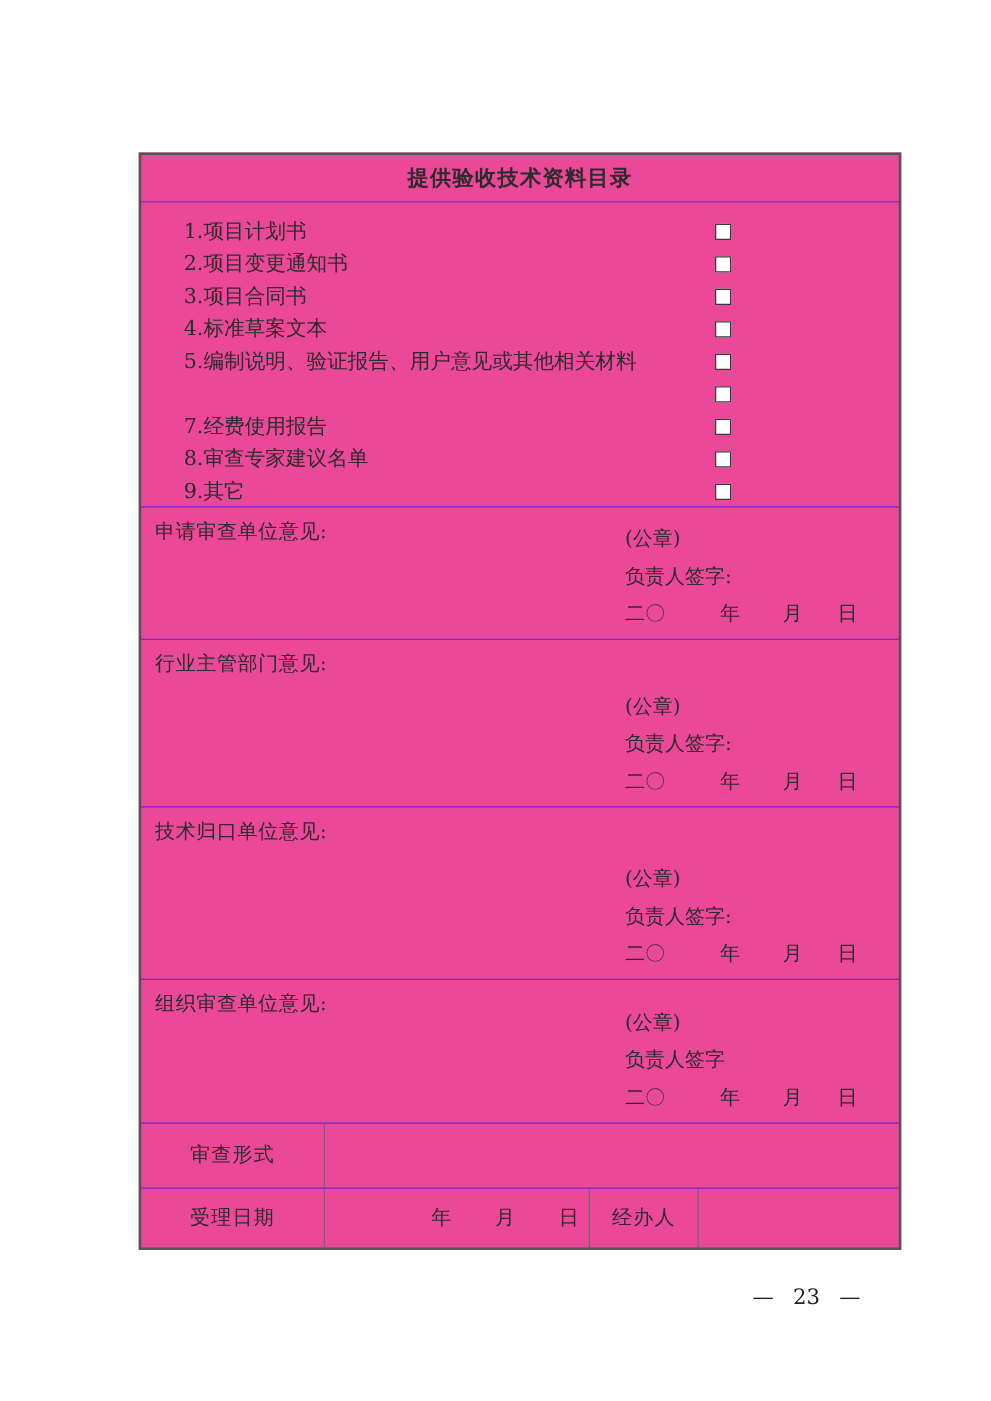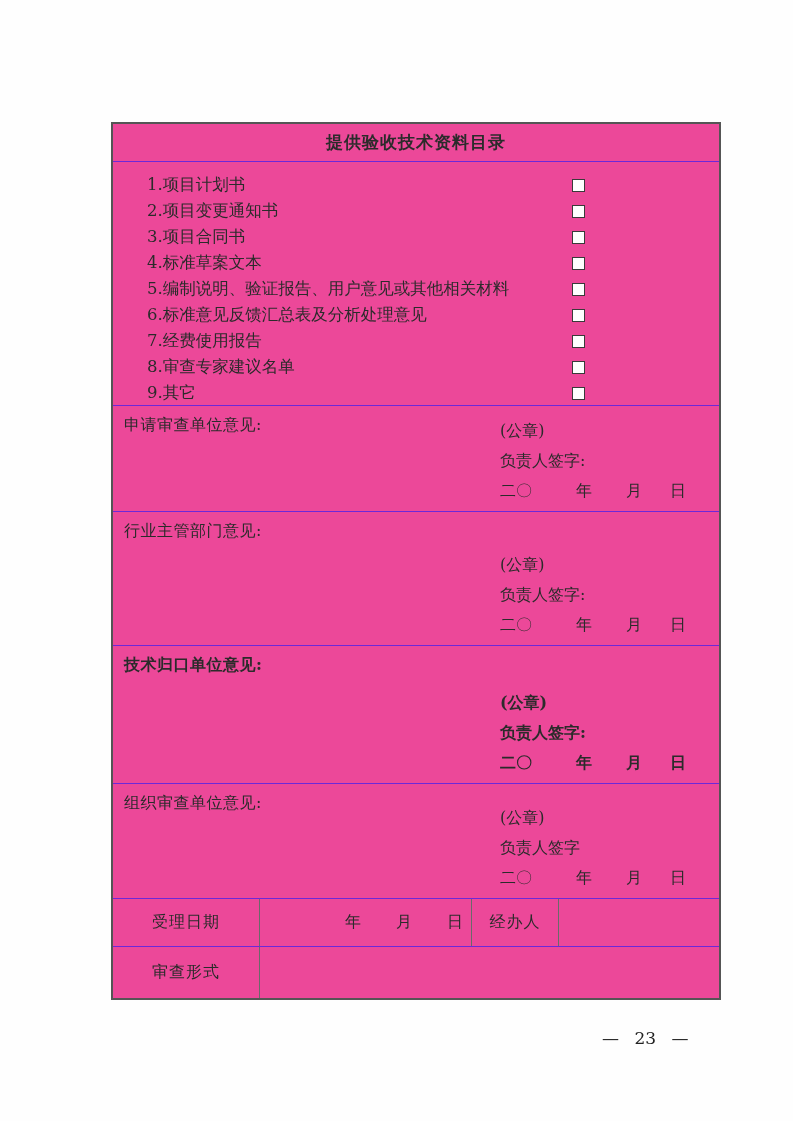--- a/index.html
+++ b/index.html
@@ -60,21 +60,21 @@
     position: absolute; left: 357px; bottom: 5px;
     font-size: 16px; line-height: 30px;
     white-space: nowrap;
     margin-left: 30px;
   }
   .sig-date .d-year  { margin-left: 44px; }
   .sig-date .d-month { margin-left: 34px; }
   .sig-date .d-day   { margin-left: 28px; }
   .h-106 { height: 106px; }
   .h-134 { height: 134px; }
-  .h-138 { height: 138px; font-weight: bold; }
+  .h-138 { height: 138px; }
   .h-115 { height: 115px; }
 
   
   .row-review { height: 52px; display: flex; }
   .row-accept { height: 48px; display: flex; }
   .cell { box-sizing: border-box; display: flex; align-items: center; font-size: 16px; }
   .cell-label {
     width: 147px; justify-content: center;
     border-right: 1px solid #6a6a6a;
     letter-spacing: 1px;
@@ -129,21 +129,20 @@
       </div>
       <div class="check-item">
         <span>4.标准草案文本</span>
         <span class="checkbox"></span>
       </div>
       <div class="check-item">
         <span>5.编制说明、验证报告、用户意见或其他相关材料</span>
         <span class="checkbox"></span>
       </div>
       <div class="check-item">
-        <span>6.标准意见反馈汇总表及分析处理意见</span>
         <span class="checkbox"></span>
       </div>
       <div class="check-item">
         <span>7.经费使用报告</span>
         <span class="checkbox"></span>
       </div>
       <div class="check-item">
         <span>8.审查专家建议名单</span>
         <span class="checkbox"></span>
       </div>
@@ -188,34 +187,34 @@
 
     <div class="row row-opinion h-115">
       <span class="opinion-label">组织审查单位意见:</span>
       <div class="sig-block">
         <div class="sig-seal">(公章)</div>
         <div class="sig-signer">负责人签字</div>
         <div class="sig-date">
           <span>二〇</span><span class="d-year">年</span><span class="d-month">月</span><span class="d-day">日</span>
         </div>
       </div>
+    </div>
+
+    <div class="row row-review">
+      <div class="cell cell-label">审查形式</div>
+      <div class="cell cell-blank"></div>
     </div>
 
     <div class="row row-accept">
       <div class="cell cell-label">受理日期</div>
       <div class="cell cell-date">
         <span>年</span>
           <span class="d-month">月</span>
           <span class="d-day">日</span>
       </div>
       <div class="cell cell-handler">经办人</div>
       <div class="cell cell-blank"></div>
     </div>
 
-    <div class="row row-review">
-      <div class="cell cell-label">审查形式</div>
-      <div class="cell cell-blank"></div>
-    </div>
-
   </div>
 
   <div class="page-number">— 23 —</div>
 </div>
 
 </body></html>

